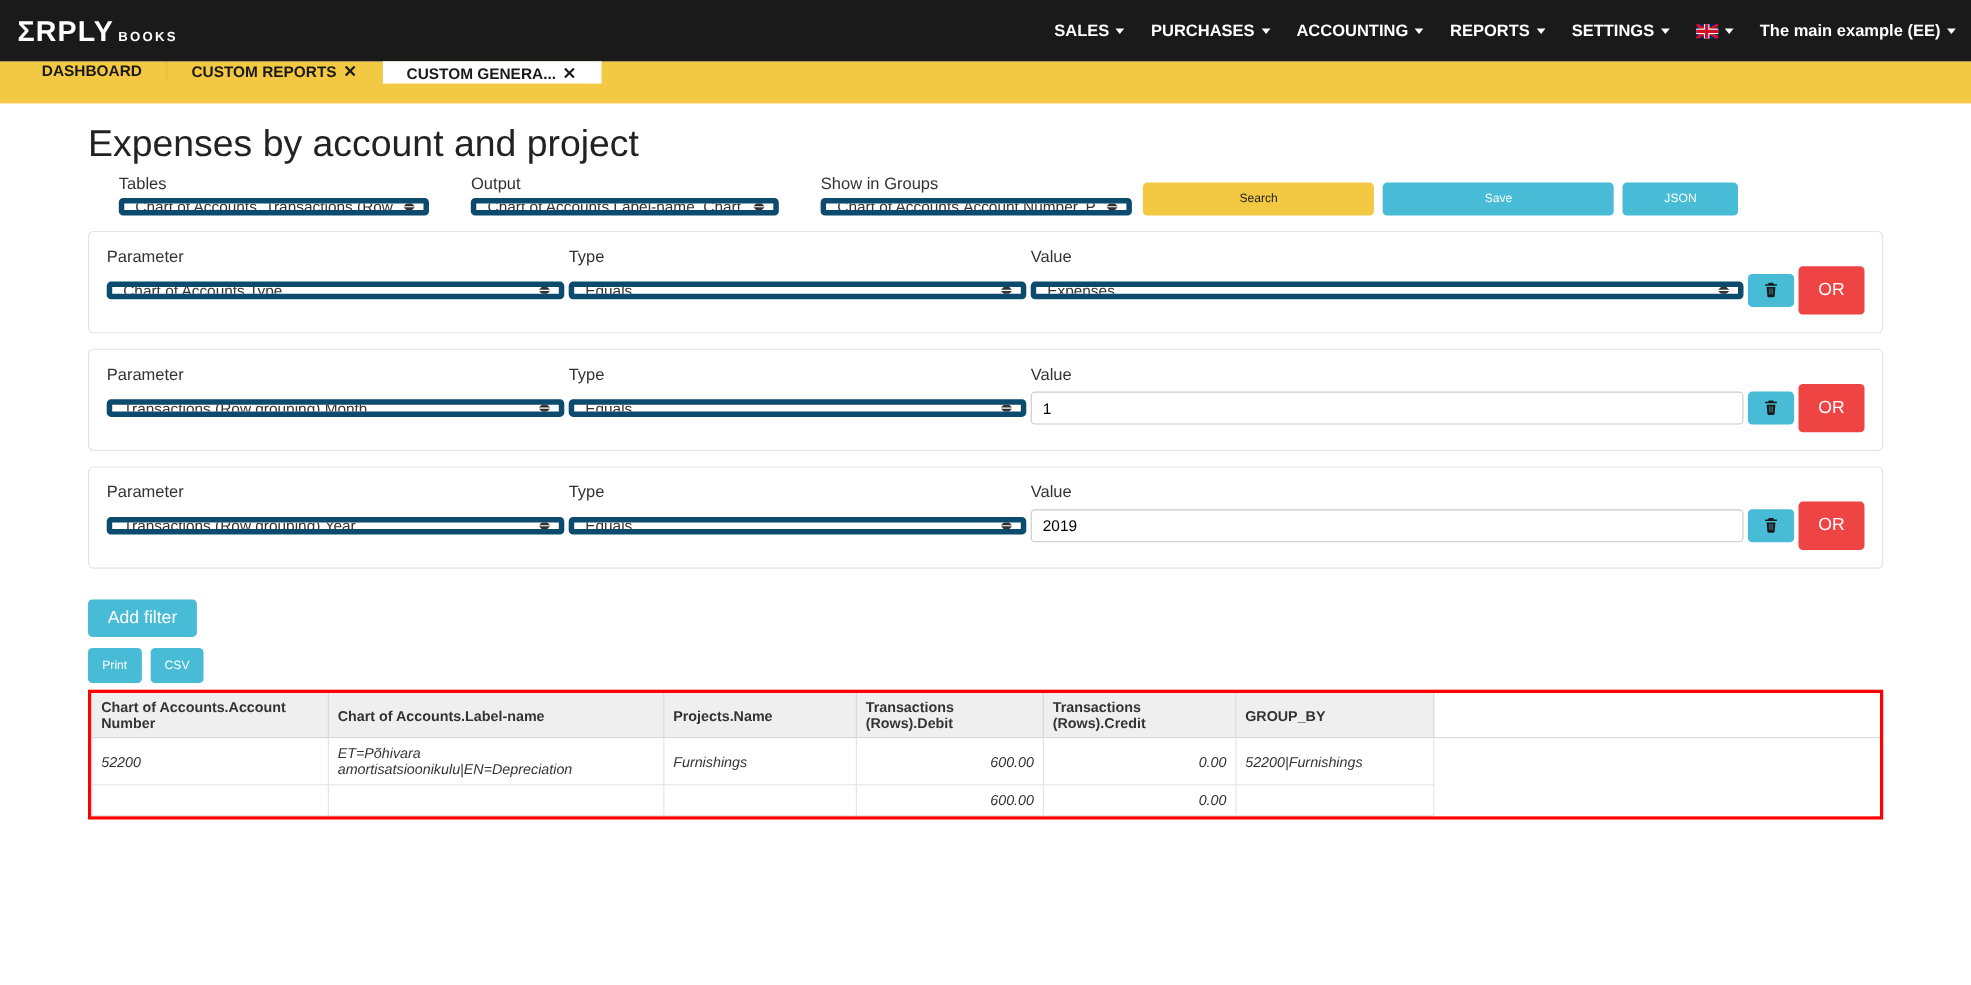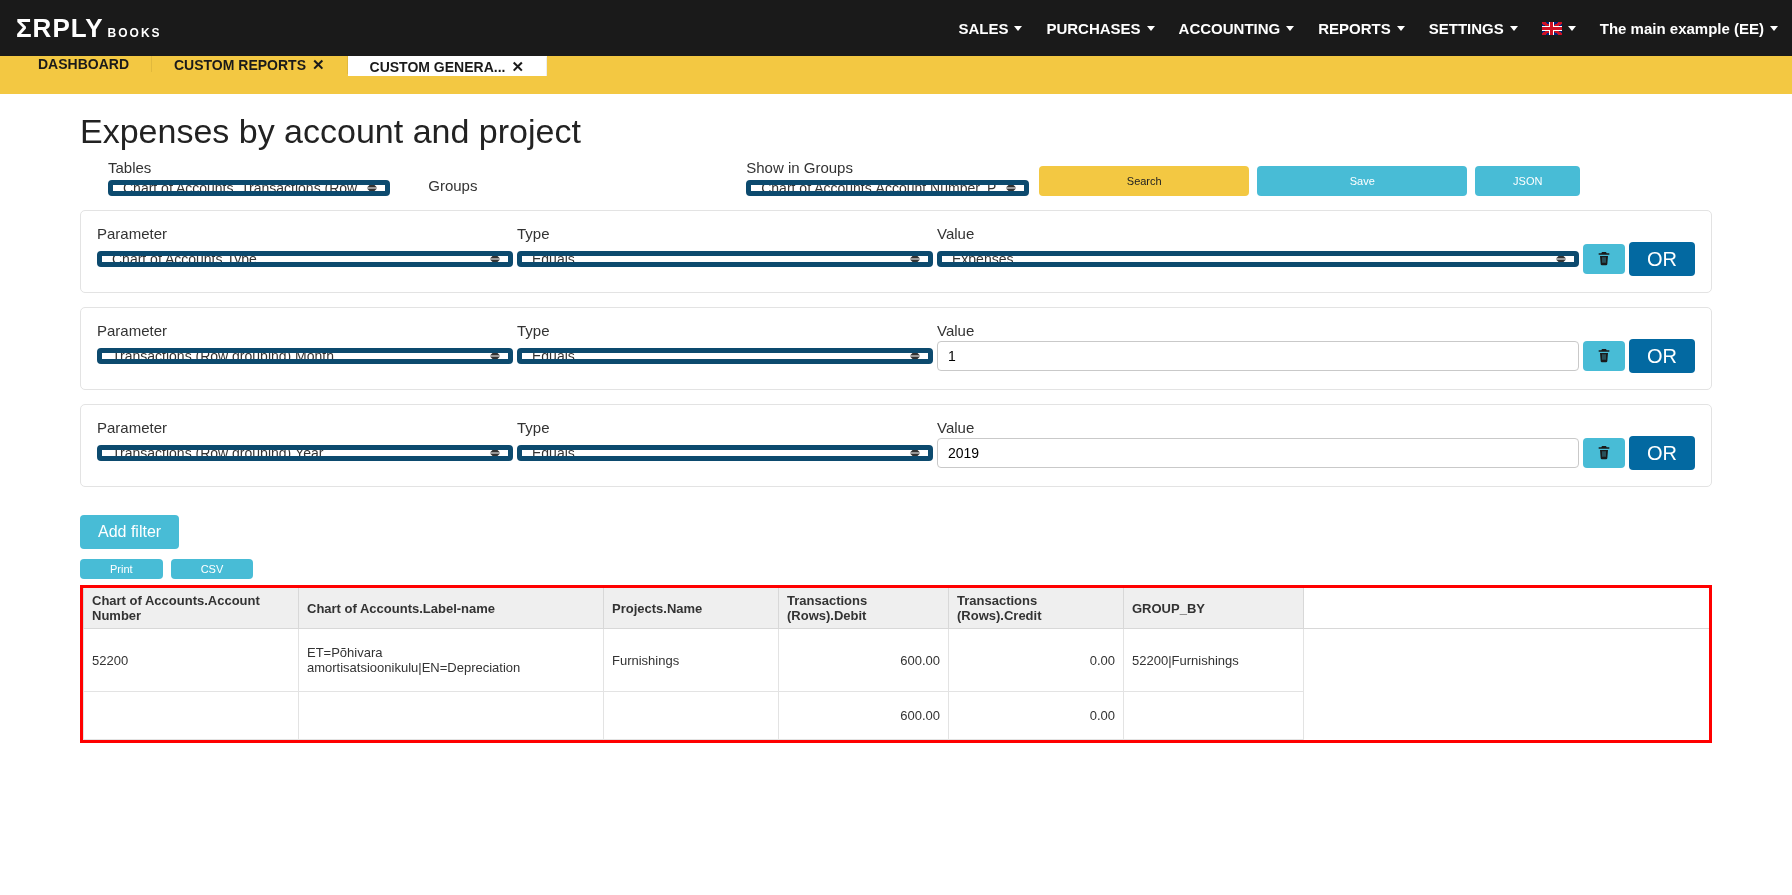--- a/index.html
+++ b/index.html
@@ -179,58 +179,59 @@
   }
   .trash-btn {
     width: 42px; height: 30px;
     background: #48bcd6;
     border: none; border-radius: 4px;
     display: flex; align-items: center; justify-content: center;
     cursor: pointer;
   }
   .trash-btn svg { width: 16px; height: 16px; }
   .or-btn {
-    height: 34px; padding: 0 18px;
-    background: #0369a1; color: #fff;
+    height: 44px; padding: 0 18px;
+    background: #ef4444; color: #fff;
     border: none; border-radius: 4px;
-    font-size: 20px; cursor: pointer;
+    font-size: 16px; cursor: pointer;
   }
 
   .addfilter-row { margin: 28px 0 10px 0; }
   .addfilter-btn {
     background: #48bcd6; color: #fff;
     border: none; border-radius: 4px;
     padding: 8px 18px;
     font-size: 16px;
     cursor: pointer;
   }
   .export-row { display: flex; gap: 8px; margin-bottom: 6px; }
-  .export-row .btn { height: 20px; padding: 0 30px; }
+  .export-row .btn { height: 32px; padding: 0 13px; }
 
   .results-wrap {
     border: 3px solid #ff0000;
     padding: 0;
   }
   table.results {
     width: 100%;
     border-collapse: collapse;
     font-size: 13px;
     table-layout: fixed;
   }
   table.results th {
     background: #efefef;
     text-align: left;
     font-weight: 700;
     padding: 5px 8px;
     border: 1px solid #d8d8d8;
     border-top: none;
   }
   table.results td {
-    padding: 16px 8px;
+    padding: 6px 8px;
     border: 1px solid #e3e3e3;
+    font-style: italic;
   }
   table.results td.num { text-align: right; }
   table.results .filler { border-left: 1px solid #d8d8d8; background:#fff; }
 </style>
 </head>
 <body>
 
 <div class="topbar">
   <div class="logo">
     <span class="logo-main">ΣRPLY</span>
@@ -290,21 +291,28 @@
       <span class="field-label">Tables</span>
       <div class="select-box">
         <span>Chart of Accounts, Transactions (Row</span>
         <span class="arrows">
             <span class="up"></span>
             <span class="down"></span>
           </span>
       </div>
     </div>
     <div class="field-block">
-      <span class="field-label">Groups</span>
+      <span class="field-label">Output</span>
+      <div class="select-box">
+        <span>Chart of Accounts.Label-name, Chart</span>
+        <span class="arrows">
+            <span class="up"></span>
+            <span class="down"></span>
+          </span>
+      </div>
     </div>
     <div class="field-block">
       <span class="field-label">Show in Groups</span>
       <div class="select-box">
         <span>Chart of Accounts.Account Number, P</span>
         <span class="arrows">
             <span class="up"></span>
             <span class="down"></span>
           </span>
       </div>

